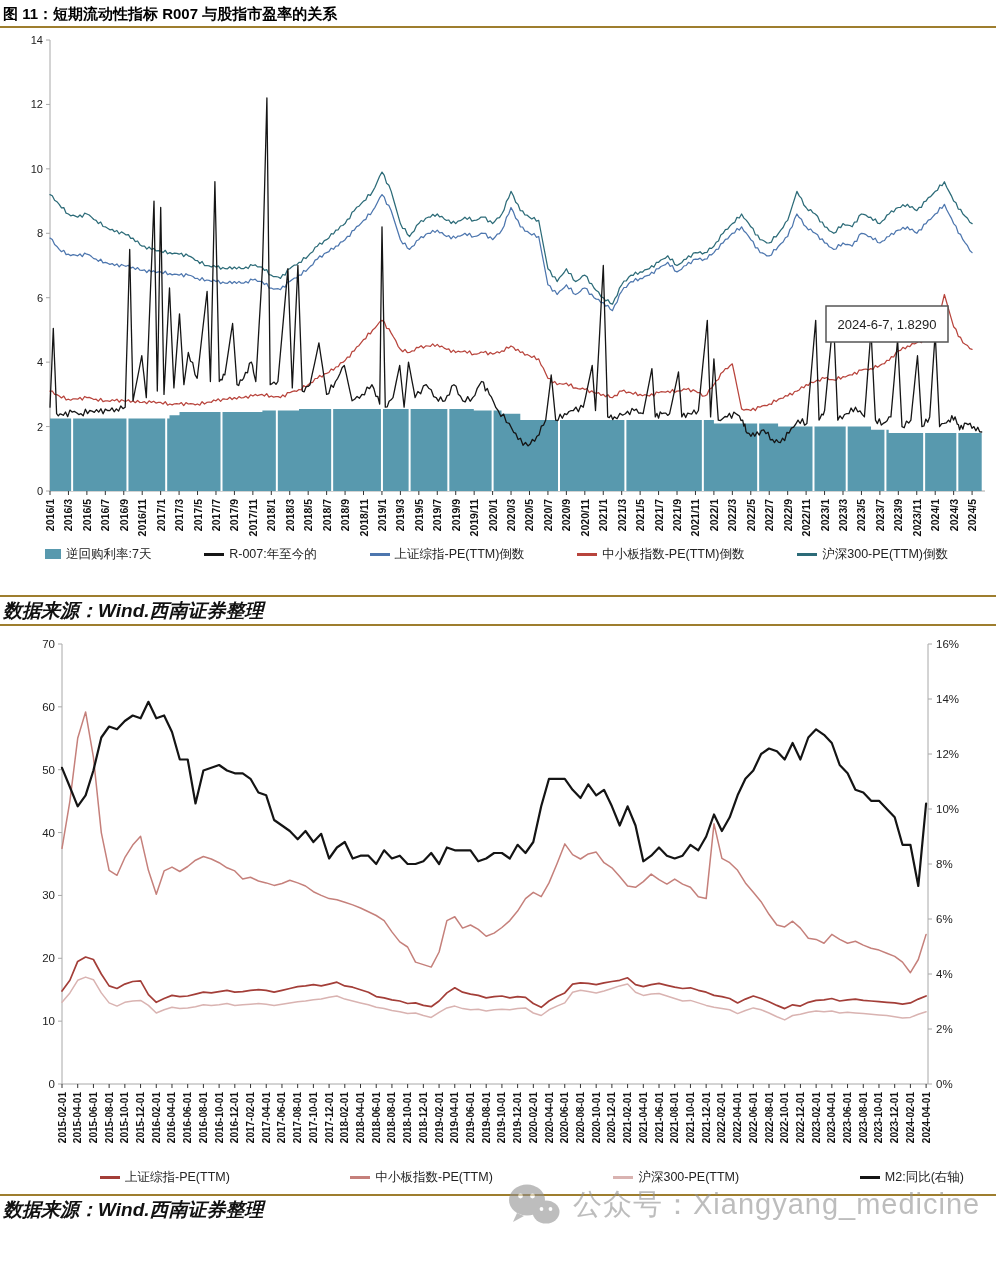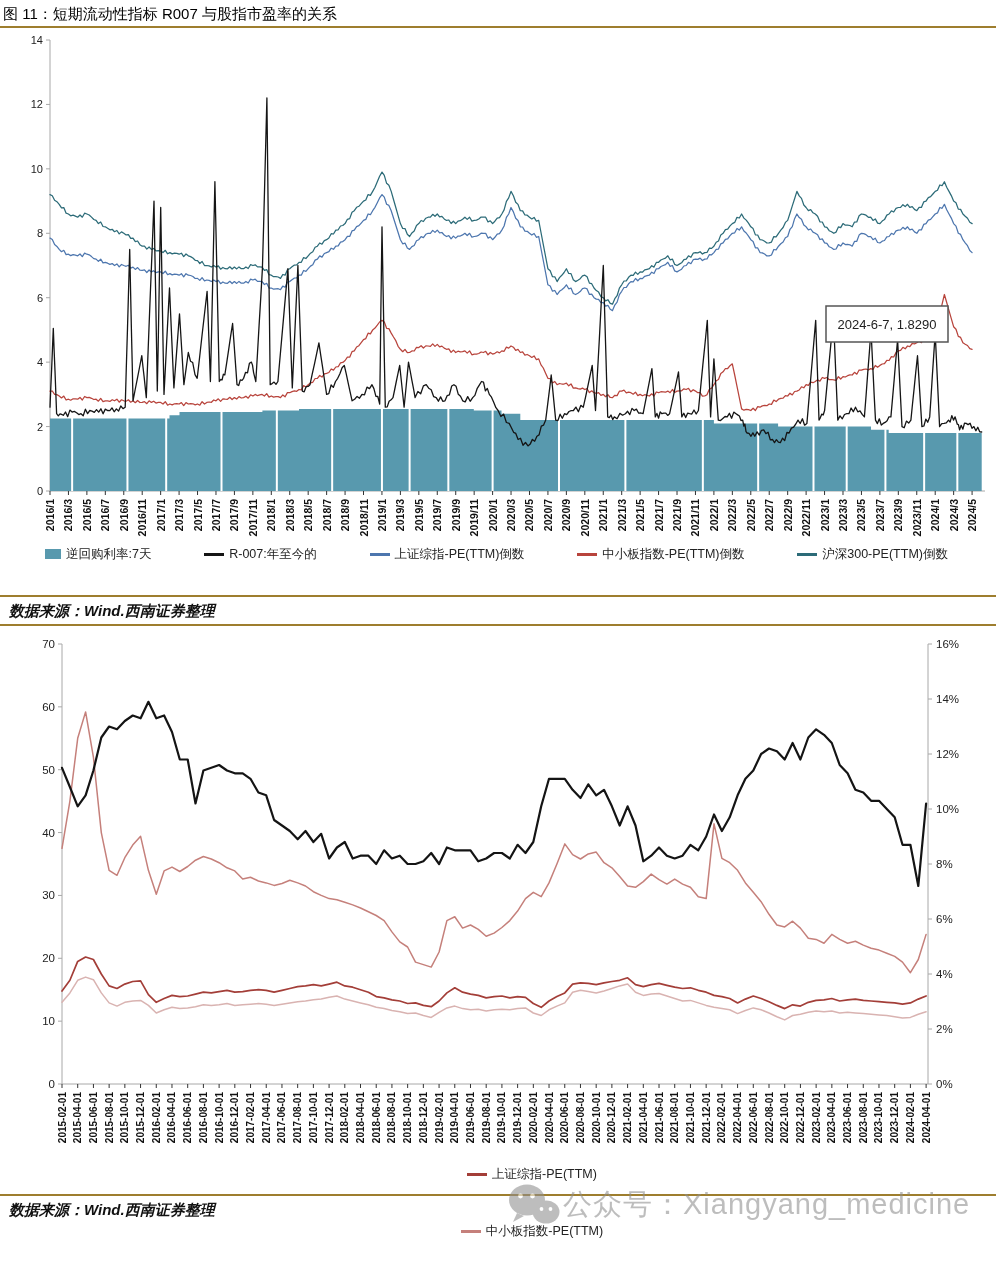--- a/index.html
+++ b/index.html
@@ -1,28 +1,28 @@
 <!DOCTYPE html>
 <html><head>
 <meta charset="utf-8">
 <style>
   html,body{margin:0;padding:0;background:#fff;}
   .page{position:relative;width:996px;height:1268px;overflow:hidden;background:#fff;
         font-family:"Liberation Sans","DejaVu Sans",sans-serif;}
-  .fig-title{font-size:15px;font-weight:normal;color:#000;padding:4px 0 3px 3px;line-height:19px;}
+  .fig-title{font-size:15px;font-weight:bold;color:#000;padding:4px 0 3px 3px;line-height:19px;}
   .gold-rule{height:2px;background:#9e7e2e;width:996px;}
-  .src-line{font-size:15px;font-style:italic;font-weight:600;color:#111;padding:5px 0 4px 9px;line-height:18px;}
+  .src-line{font-size:19px;font-style:italic;font-weight:600;color:#111;padding:5px 0 4px 3px;line-height:18px;}
   svg{display:block;}
   .legend-row{display:flex;align-items:center;justify-content:space-between;height:22px;font-size:12.5px;color:#222;gap:40px;}
   #legend1{padding:0 48px 0 45px;}
-  #legend2{padding:0 32px 0 100px;flex-direction:column;}
+  #legend2{padding:0 32px 0 100px;}
   .legend-item{display:flex;align-items:center;gap:5px;white-space:nowrap;}
   .sw-bar{width:16px;height:10px;}
   .sw-line{width:20px;height:3px;}
-  .watermark{position:absolute;left:505px;top:1182px;width:486px;display:flex;align-items:center;
+  .watermark{position:absolute;left:505px;top:1182px;width:486px;display:flex;align-items:center;gap:10px;
              opacity:0.58;color:#8f8f8f;font-size:29px;letter-spacing:1px;pointer-events:none;z-index:6;white-space:nowrap;}
   .spacer1{height:30px;}
 </style>
 </head>
 <body>
 
 <div class="page">
 
   <div class="fig-title">图 11：短期流动性指标 R007 与股指市盈率的关系</div>
   <div class="gold-rule"></div>

